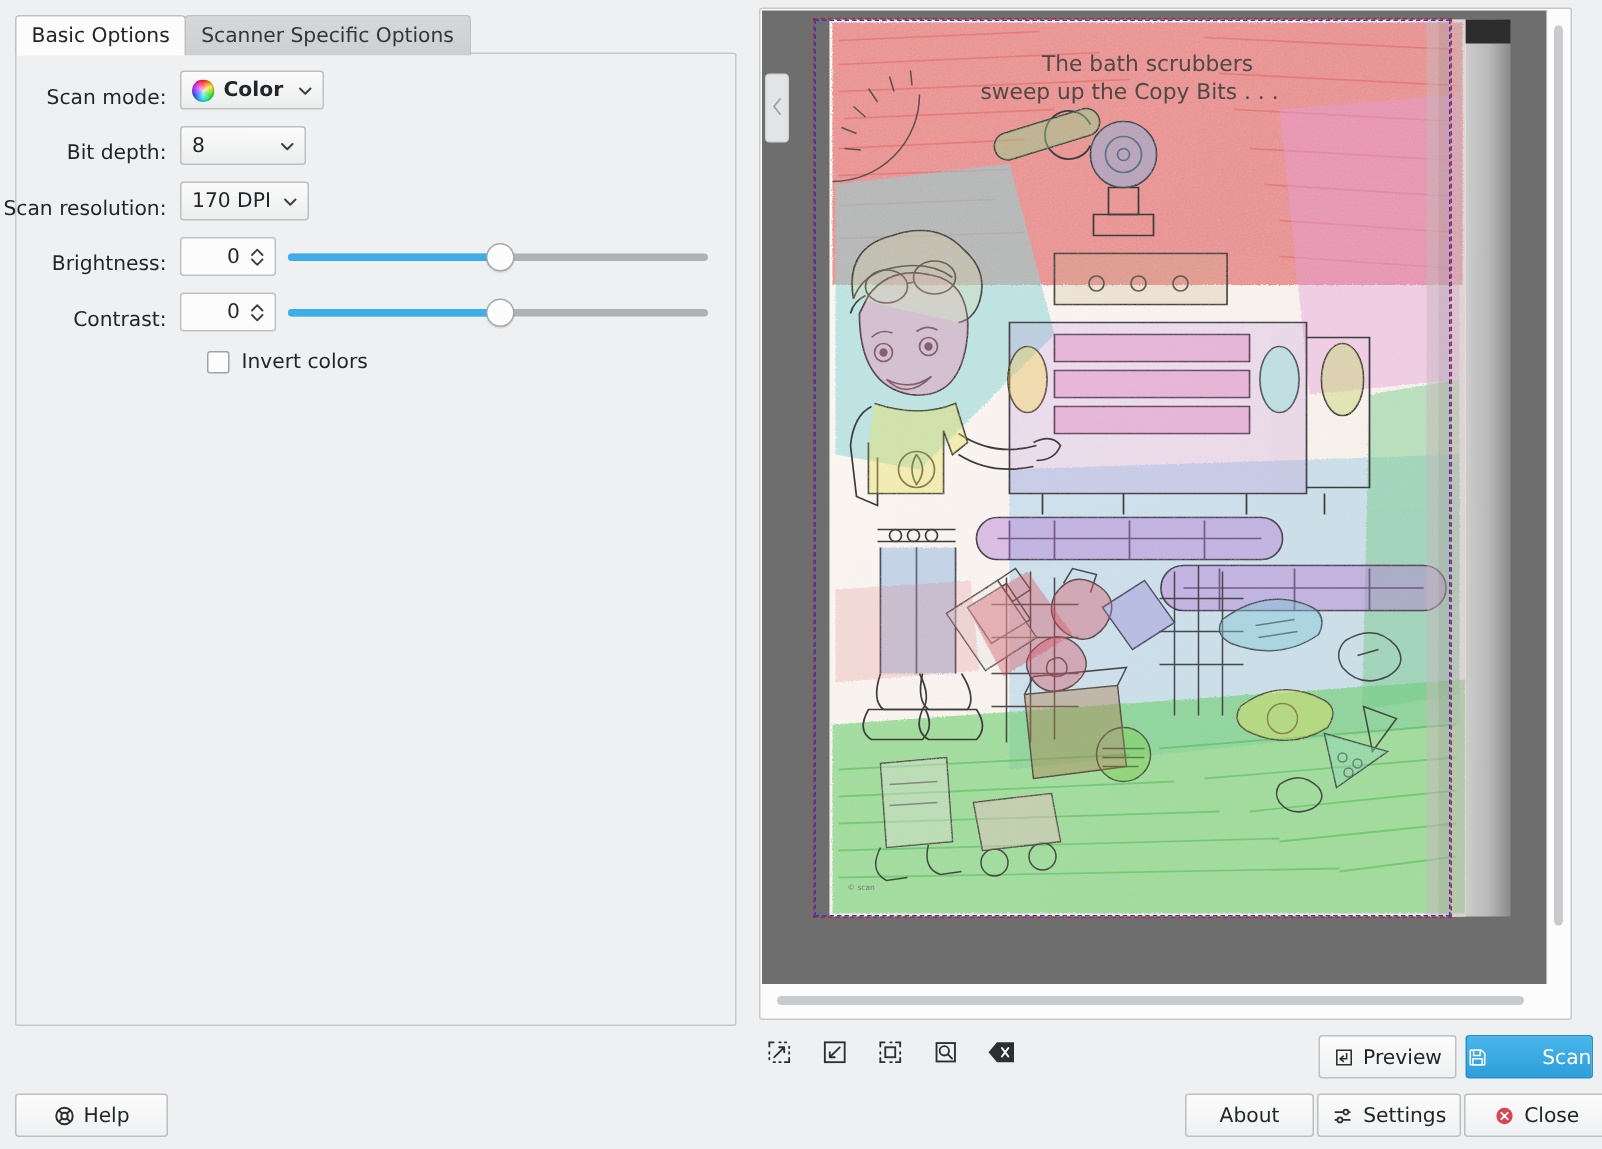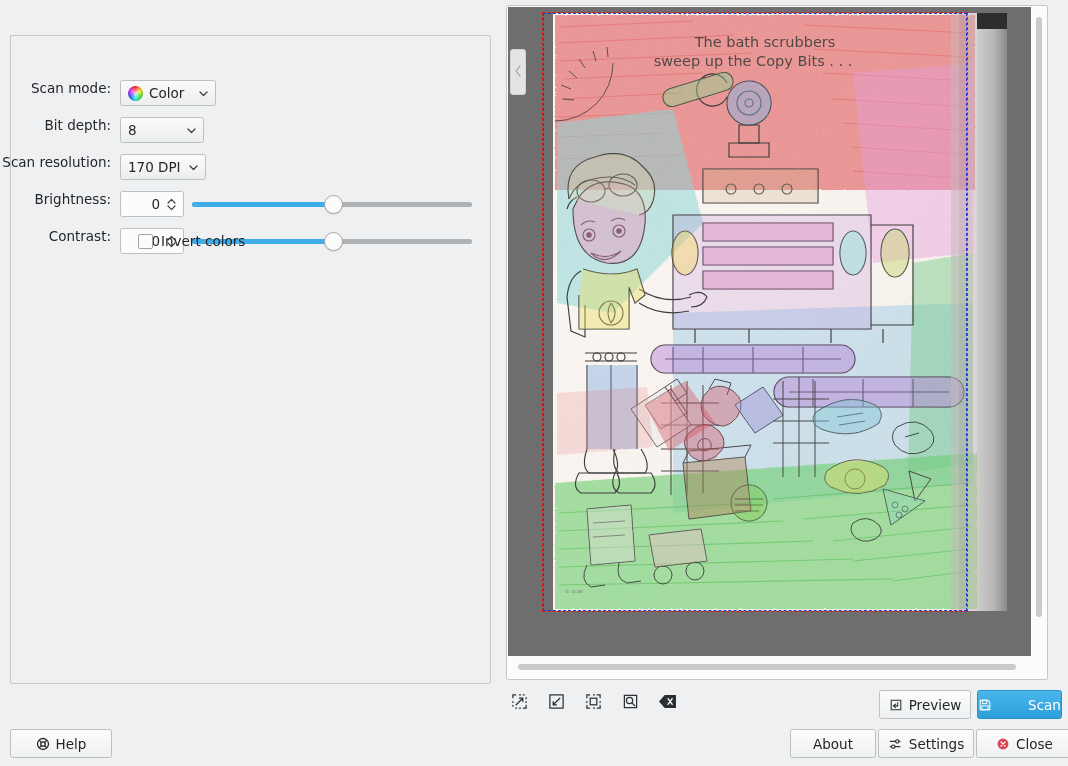--- a/index.html
+++ b/index.html
@@ -64,23 +64,22 @@
     background: #eff0f1;
     border: 1px solid #c6c8c9;
     border-radius: 0 2px 2px 2px;
     box-sizing: border-box;
   }
 
   .form-row {
     position: absolute;
     left: 0;
     display: flex;
-    align-items: flex-start;
+    align-items: flex-end;
     height: 26px;
-    margin-top: 33px;
   }
   .lbl {
     width: 120px;
     text-align: right;
     padding-right: 9px;
     font-size: 13.5px;
     color: #232629;
     box-sizing: border-box;
     white-space: nowrap;
   }
@@ -368,26 +367,34 @@
 
   .ico { display:inline-flex; align-items:center; justify-content:center; }
 </style>
 </head>
 <body>
 
 <div id="app">
 
   <div id="left-panel">
 
+    <div id="tabbar">
+      <div class="tab active">
+        <span>Basic Options</span>
+      </div>
+      <div class="tab inactive">
+        <span>Scanner Specific Options</span>
+      </div>
+    </div>
 
     <div id="tabframe"></div>
 
     <div class="form-row" style="top:47px; left:0; width:500px;">
       <div class="lbl">Scan mode:</div>
-      <div class="combo" style="width:96px;">
+      <div class="combo" style="width:96px;font-weight:bold;">
         <span class="colorwheel"></span>
         <span class="ctext">Color</span>
         <span class="chev">
           <svg width="11" height="11" viewBox="0 0 11 11">
               <path d="M2 4 L5.5 7.5 L9 4" fill="none" stroke="#3b4045" stroke-width="1.3" stroke-linecap="round" stroke-linejoin="round"></path>
             </svg>
         </span>
       </div>
     </div>
 

